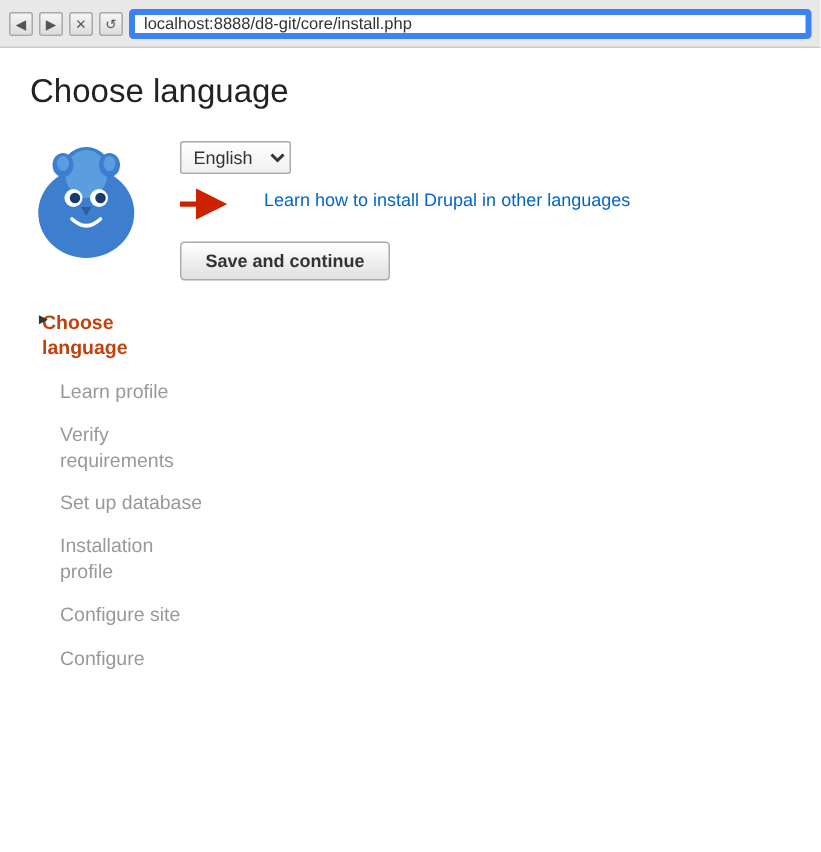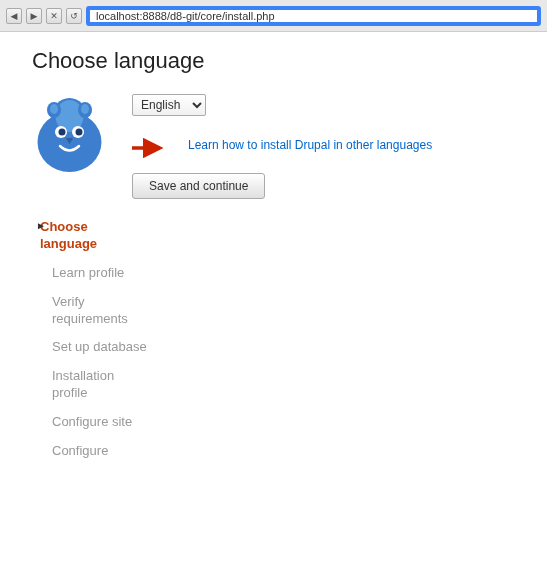--- a/index.html
+++ b/index.html
@@ -42,21 +42,21 @@
       background: #fff;
       padding: 0 6px;
       font-size: 11px;
       color: #333;
       display: flex;
       align-items: center;
     }
 
     
     .page-content {
-      padding: 16px 32px;
+      padding: 16px 20px;
     }
 
     .page-title {
       font-size: 22px;
       font-weight: normal;
       color: #222;
       margin-bottom: 16px;
     }
 
     .main-area {
@@ -75,21 +75,21 @@
       height: 85px;
     }
 
     
     .right-content {
       flex: 1;
       padding-top: 4px;
     }
 
     .language-select-wrapper {
-      margin-bottom: 22px;
+      margin-bottom: 10px;
     }
 
     select {
       padding: 2px 4px;
       border: 1px solid #aaa;
       border-radius: 2px;
       background: linear-gradient(to bottom, #fff, #f0f0f0);
       font-size: 12px;
       color: #333;
       cursor: pointer;
@@ -111,20 +111,21 @@
     }
 
     .save-btn {
       background: linear-gradient(to bottom, #ffffff, #e0e0e0);
       border: 1px solid #aaa;
       border-radius: 3px;
       padding: 5px 16px;
       font-size: 12px;
       color: #333;
       cursor: pointer;
+      font-weight: bold;
     }
 
     
     .steps-area {
       margin-top: 20px;
       padding-left: 4px;
     }
 
     .step-item {
       display: flex;

